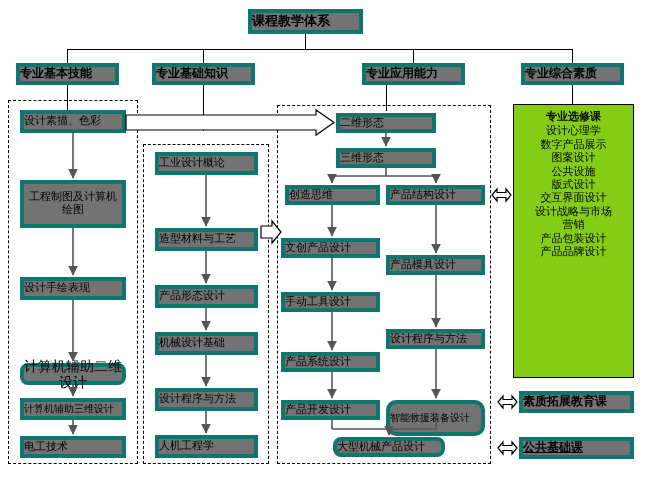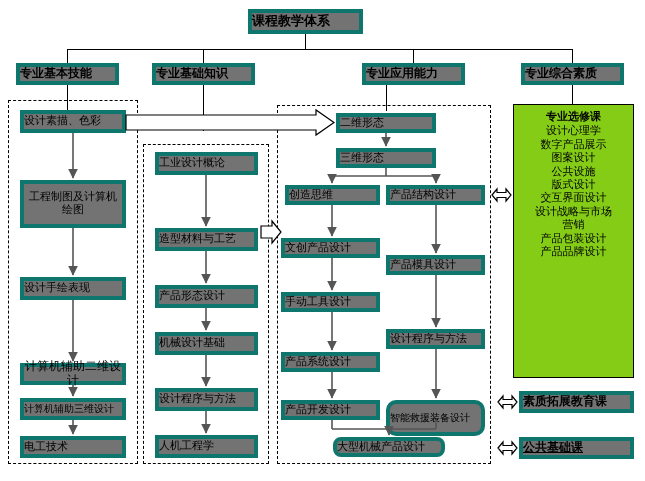--- a/index.html
+++ b/index.html
@@ -62,21 +62,21 @@
   </div>
 
   <div class="box" style="left:20px;top:180px;width:106px;height:48px;padding:0 2px;">
     <span>工程制图及计算机绘图</span>
   </div>
 
   <div class="box" style="left:20px;top:277px;width:106px;height:23px;">
     <span>设计手绘表现</span>
   </div>
 
-  <div class="box" style="left:20px;top:363px;width:106px;height:22px;font-size:12px;">
+  <div class="box" style="left:20px;top:363px;width:106px;height:22px;font-size:14px;border-radius:8px;">
     <span>计算机辅助二维设计</span>
   </div>
 
   <div class="box" style="left:20px;top:398px;width:106px;height:22px;font-size:10px;">
     <span>计算机辅助三维设计</span>
   </div>
 
   <div class="box" style="left:20px;top:436px;width:106px;height:22px;">
     <span>电工技术</span>
   </div>

